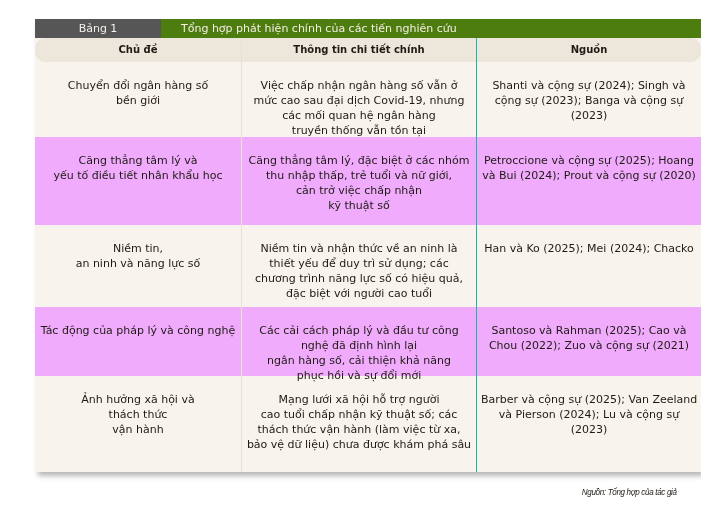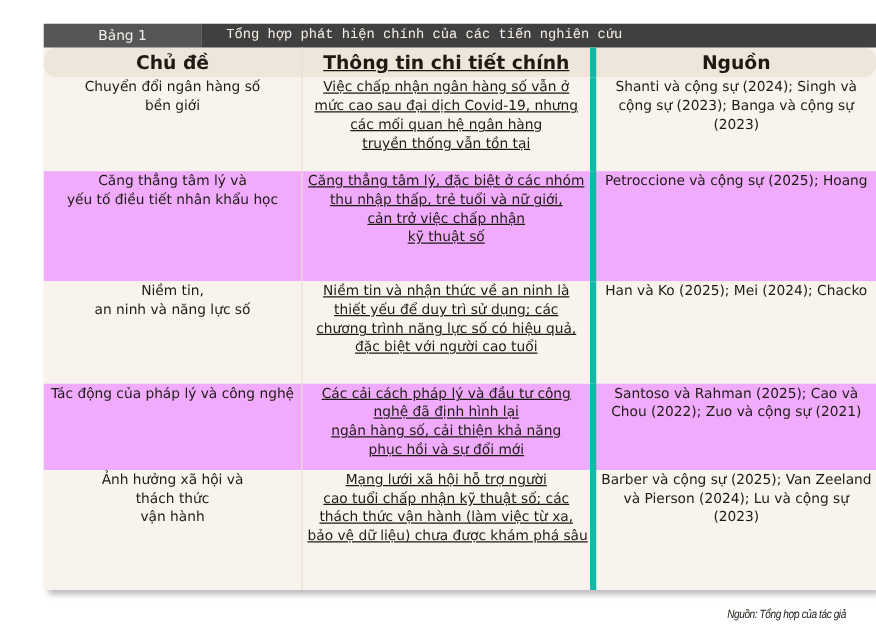--- a/index.html
+++ b/index.html
@@ -31,48 +31,47 @@
       line-height: 19px;
     }
     .title-label {
       width: 126px;
       background: #575656;
       color: #f4f1ec;
       text-align: center;
     }
     .title-text {
       flex: 1;
-      background: #404040;
+      background: #4d7c0f;
       color: #f6efe4;
       padding-left: 20px;
-      font-family: Liberation Mono, monospace;
     }
     .row {
       display: flex;
       font-size: 11px;
       line-height: 15px;
       text-align: center;
     }
     .row.header {
       background: #ede6db;
       font-weight: bold;
       height: 24px;
       line-height: 24px;
-      font-size: 15px;
+      font-size: 10px;
       border-radius: 10px;
     }
     .row.light { background: #f8f3ec; }
     .row.dark { background: #f0abfc; justify-content: center; }
     .cell {
       box-sizing: border-box;
-      padding: 0 4px;
+      padding: 16px 4px;
     }
     .row.header .cell { padding: 0 4px; }
     .c1 { width: 207px; border-right: 1px solid #e7e0d4; }
-    .c2 { width: 235px; border-right: 5px solid #14b8a6; text-decoration: underline; }
+    .c2 { width: 235px; border-right: 1px solid #14b8a6; }
     .c3 { width: 224px; }
     .cell-line { display: block; white-space: nowrap; }
     .footnote {
       position: absolute;
       right: 24px;
       top: 486px;
       font-family: "Liberation Sans", sans-serif;
       font-style: italic;
       font-size: 9.5px;
       letter-spacing: -0.4px;
@@ -120,20 +119,21 @@
       <span class="cell-line">yếu tố điều tiết nhân khẩu học</span>
     </div>
     <div class="cell c2">
       <span class="cell-line">Căng thẳng tâm lý, đặc biệt ở các nhóm</span>
       <span class="cell-line">thu nhập thấp, trẻ tuổi và nữ giới,</span>
       <span class="cell-line">cản trở việc chấp nhận</span>
       <span class="cell-line">kỹ thuật số</span>
     </div>
     <div class="cell c3">
       <span class="cell-line">Petroccione và cộng sự (2025); Hoang</span>
+      <span class="cell-line">và Bui (2024); Prout và cộng sự (2020)</span>
     </div>
   </div>
 
   <div class="row light" style="height:82px">
     <div class="cell c1">
       <span class="cell-line">Niềm tin,</span>
       <span class="cell-line">an ninh và năng lực số</span>
     </div>
     <div class="cell c2">
       <span class="cell-line">Niềm tin và nhận thức về an ninh là</span>

